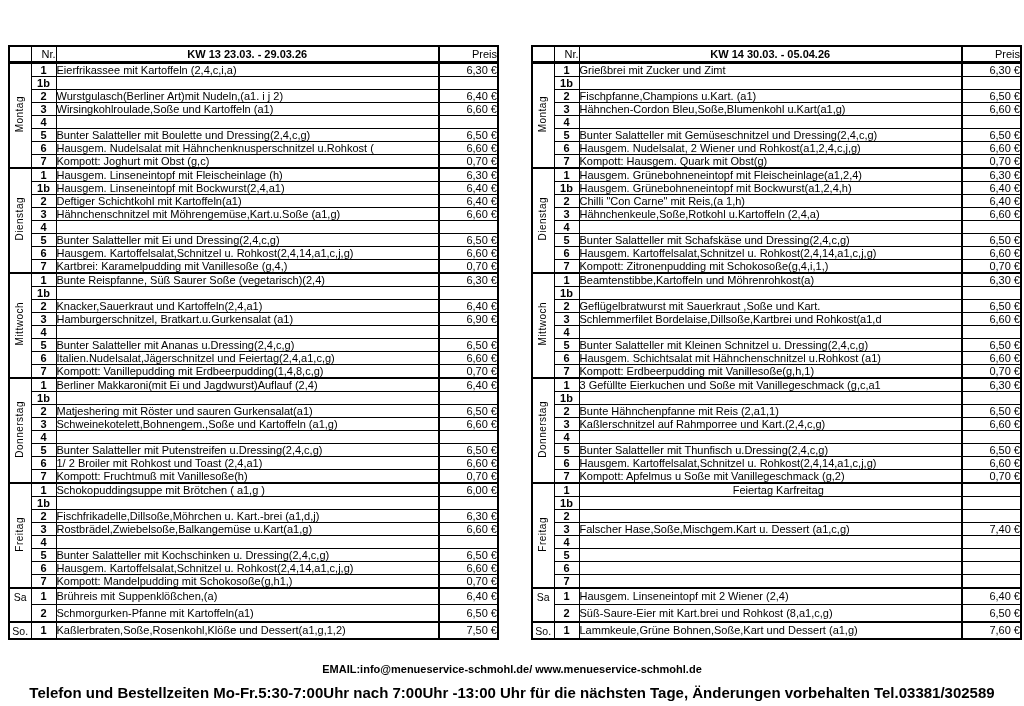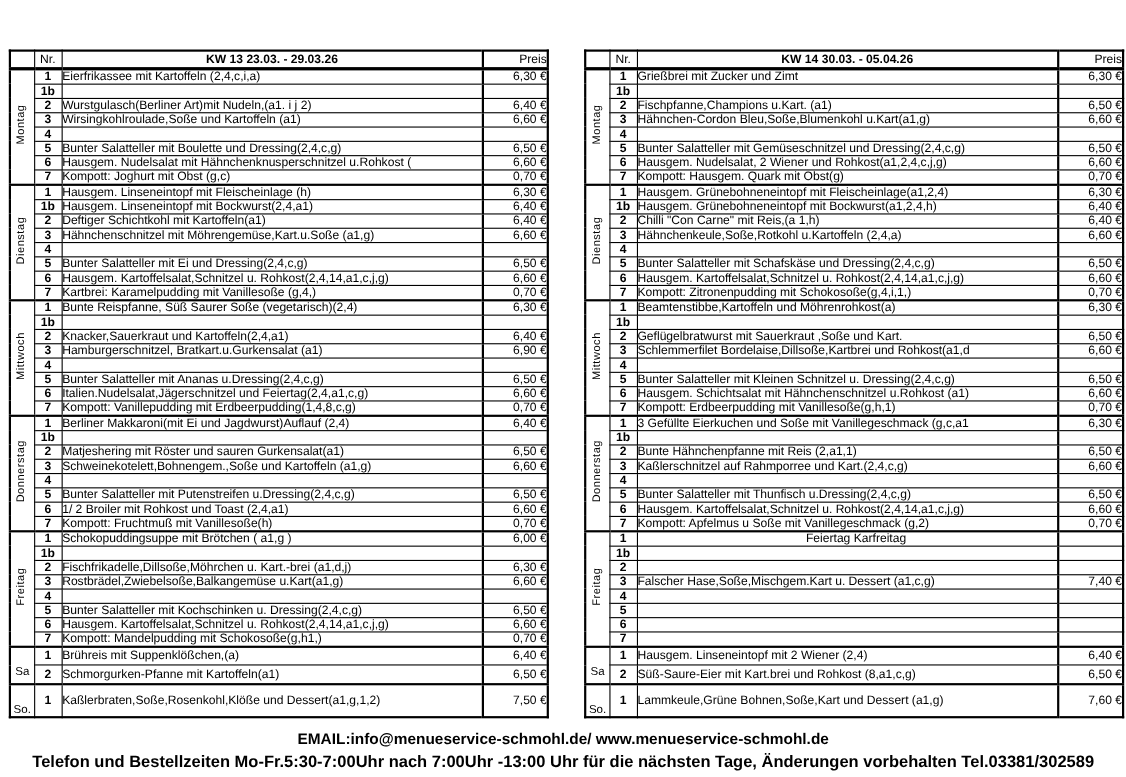--- a/index.html
+++ b/index.html
@@ -27,45 +27,45 @@
     line-height: 12px;
     height: 12.5px;
     vertical-align: middle;
   }
   .col-day   { width: 22px; }
   .col-nr    { width: 25px; text-align: center; font-weight: bold; font-size: 8.5px; }
   .col-desc  { width: 383px; padding-left: 3px; }
   .col-price { width: 59px; text-align: right; padding-right: 4px; border-left: 2px solid #000 !important; }
 
   tr.header-row td { height: 16px; border-bottom: 3px solid #000; }
-  .hdr-nr    { font-weight: normal; font-size: 9px; text-align: center; }
+  .hdr-nr    { font-weight: normal; font-size: 9px; text-align: right; }
   .hdr-title { font-weight: bold; font-size: 15px; text-align: center; padding-left: 0; }
   .hdr-price { font-weight: normal; font-size: 12.5px; text-align: right; padding-right: 0; }
 
   tr.section-start td { border-top: 2px solid #000; }
   tr.tall td { height: 17px; }
 
   td.day-v { text-align: center; vertical-align: middle; }
   .vtext {
     display: inline-block;
     writing-mode: vertical-rl;
     transform: rotate(180deg);
     font-size: 10px;
     letter-spacing: 0.5px;
   }
-  td.day-h { text-align: center; vertical-align: top; padding-top: 16px; font-size: 10.5px; }
+  td.day-h { text-align: center; vertical-align: top; padding-top: 2px; font-size: 10.5px; }
   .htext { font-size: 10.5px; }
 
   td.centered { text-align: center; padding-left: 16px; }
 
   .footer-email, .footer-phone {
     position: absolute; left: 0; width: 1024px;
     text-align: center; font-weight: bold;
   }
-  .footer-email { top: 663px; font-size: 14px; }
+  .footer-email { top: 663px; font-size: 11px; }
   .footer-phone { top: 684px; font-size: 15px; }
 </style>
 </head>
 <body>
 
 <div class="page">
   <div class="tables">
       <table class="menu-table">
         <tbody>
           <tr class="header-row">

